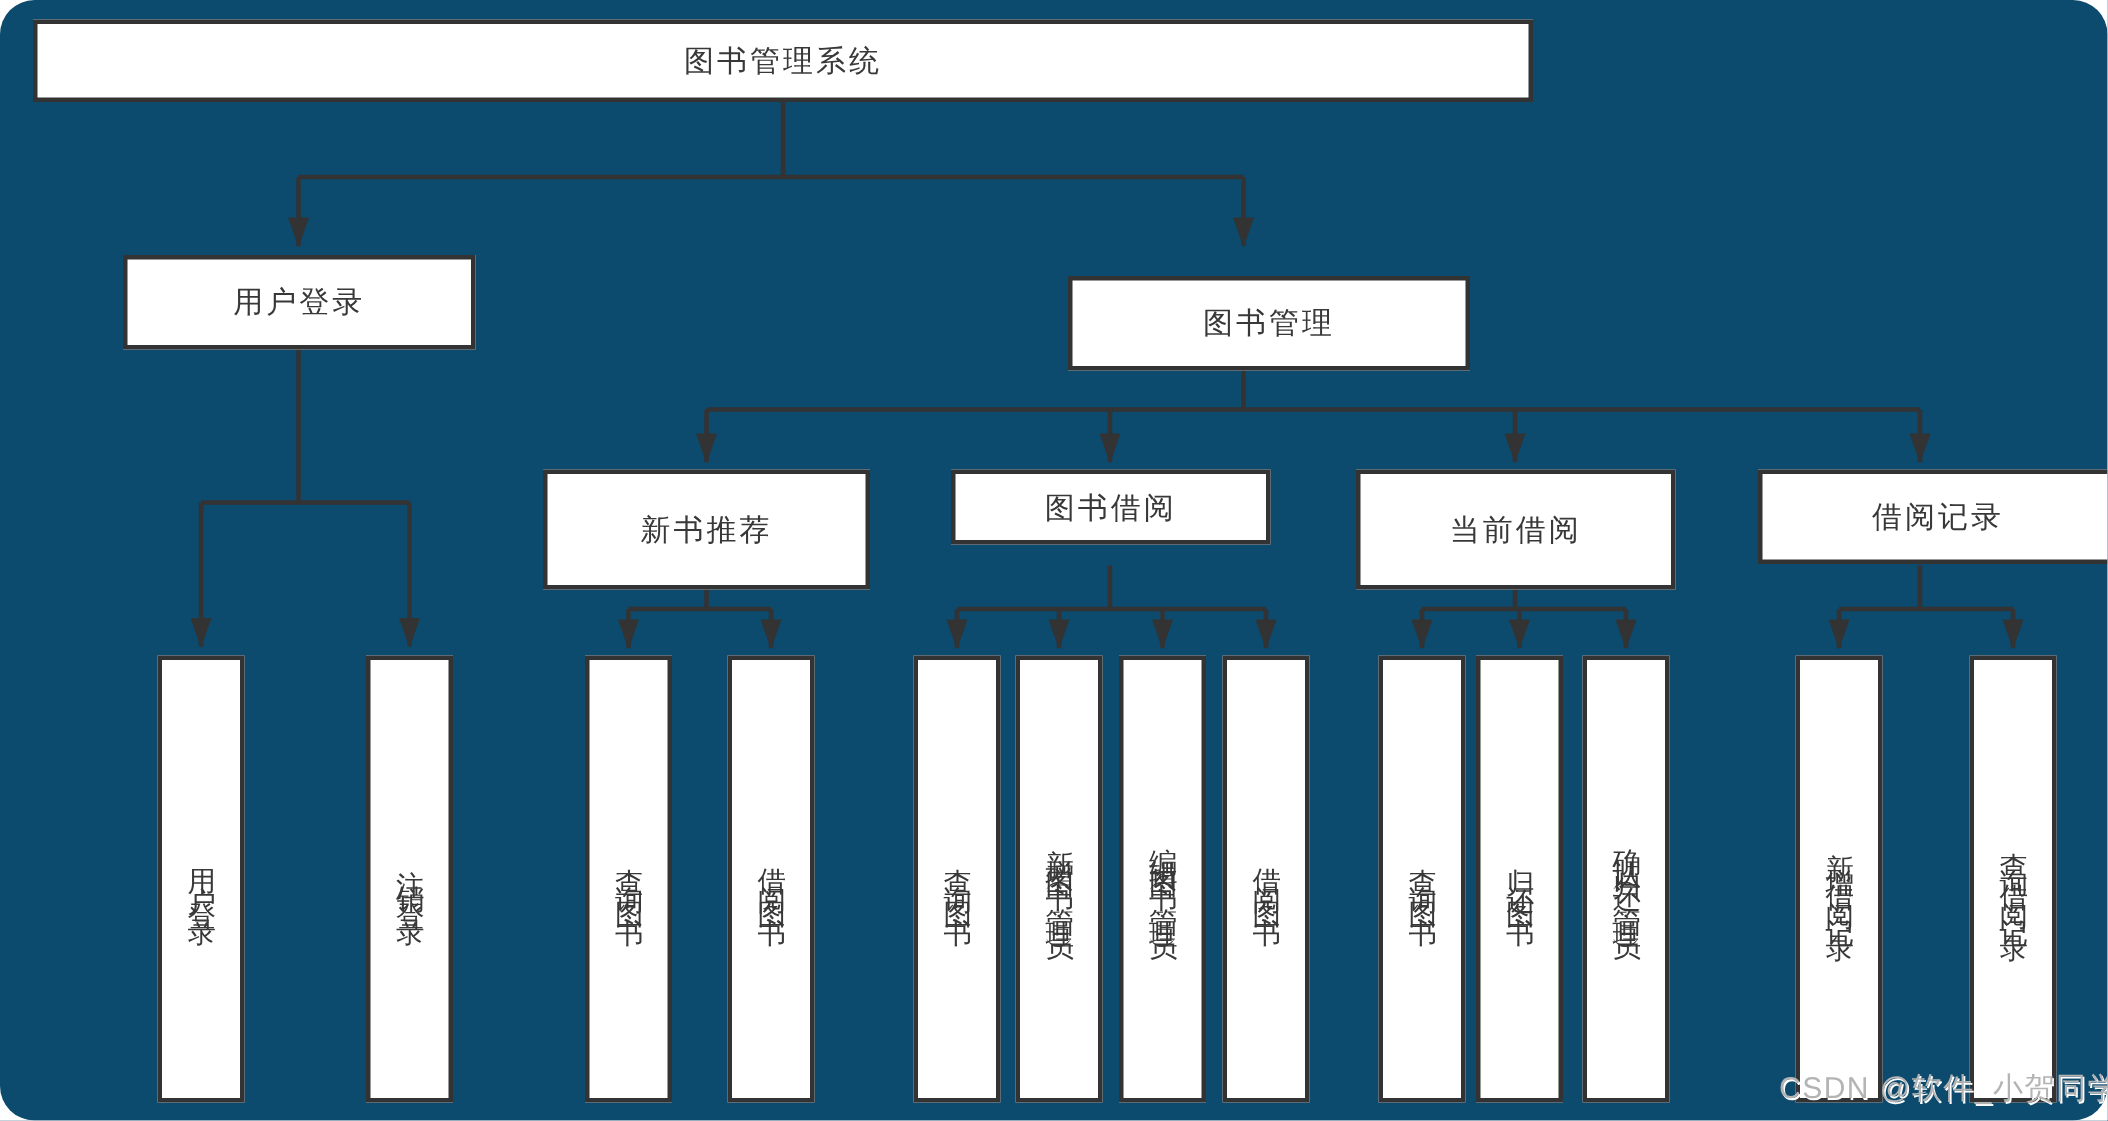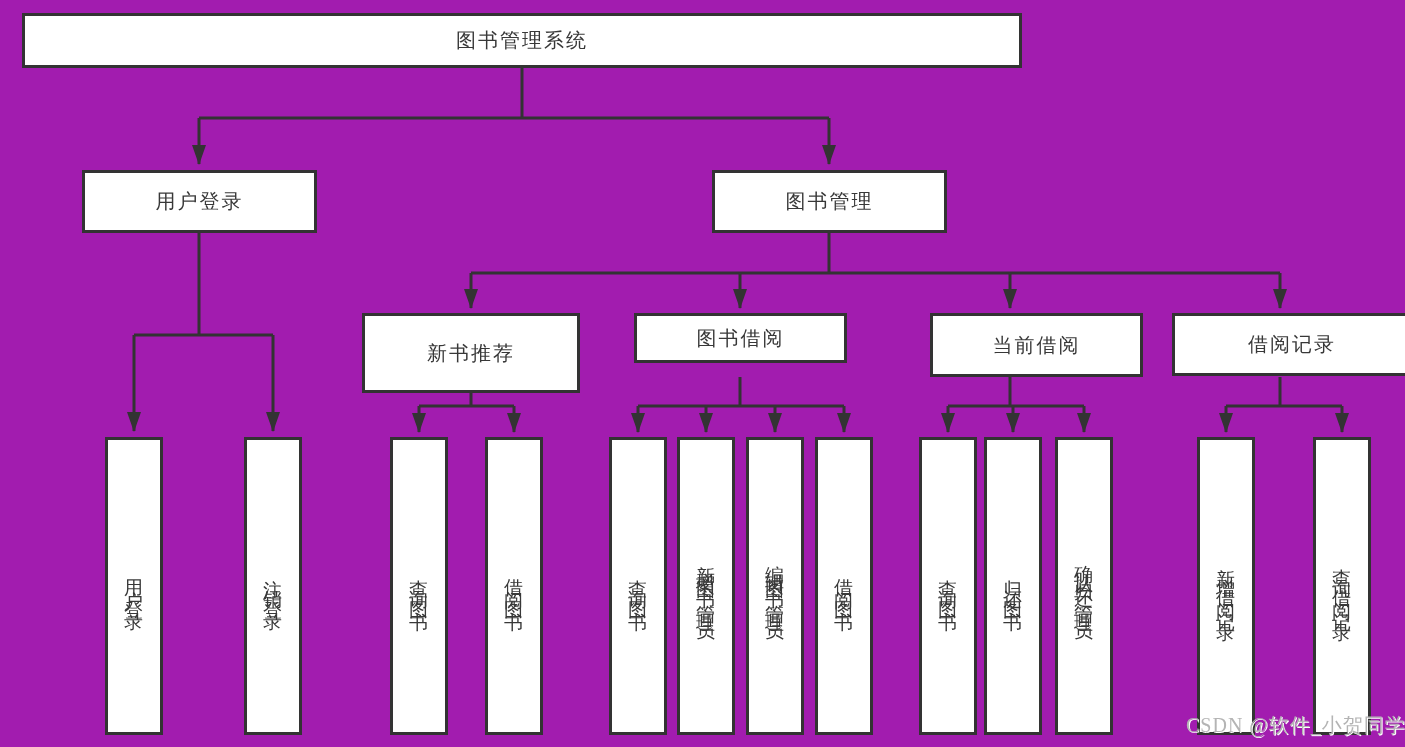--- a/index.html
+++ b/index.html
@@ -1,21 +1,22 @@
 <!DOCTYPE html>
 <html><head>
 <meta charset="utf-8">
 <style>
   html,body{margin:0;padding:0;background:#ffffff;}
   #stage{
     position:relative;
     width:1405px;height:747px;
-    background:#a21caf;
-    font-family:Liberation Serif, serif;
+    background:#0c4a6e;
+    font-family:Liberation Sans, sans-serif;
     overflow:hidden;
+    border-radius:23px;
   }
   #connectors{position:absolute;left:0;top:0;width:1405px;height:747px;pointer-events:none;}
   .node{
     position:absolute;
     box-sizing:border-box;
     border:3px solid #333333;
     background:#ffffff;
     display:flex;align-items:center;justify-content:center;
     color:#383838;
     text-align:center;
@@ -93,25 +94,25 @@
       <path d="M1280,377 L1280,406"></path>
       <path d="M1226,406 L1342,406"></path>
       <path d="M1226,406 L1226,432" marker-end="url(#arrow)"></path>
       <path d="M1342,406 L1342,432" marker-end="url(#arrow)"></path>
     </g>
   </svg>
 
   <div class="node hnode" style="left:22px;top:13px;width:1000px;height:55px;">图书管理系统</div>
 
   <div class="node hnode" style="left:82px;top:170px;width:235px;height:63px;">用户登录</div>
-  <div class="node hnode" style="left:712px;top:170px;width:235px;height:63px;">图书管理</div>
+  <div class="node hnode" style="left:712px;top:184px;width:268px;height:63px;">图书管理</div>
 
   <div class="node hnode" style="left:362px;top:313px;width:218px;height:80px;">新书推荐</div>
   <div class="node hnode" style="left:634px;top:313px;width:213px;height:50px;">图书借阅</div>
-  <div class="node hnode" style="left:930px;top:313px;width:213px;height:64px;">当前借阅</div>
+  <div class="node hnode" style="left:904px;top:313px;width:213px;height:80px;">当前借阅</div>
   <div class="node hnode" style="left:1172px;top:313px;width:240px;height:63px;">借阅记录</div>
 
   <div class="node vnode" style="left:105px;top:437px;width:58px;height:298px;">
     <span class="vlabel">用户登录</span>
   </div>
   <div class="node vnode" style="left:244px;top:437px;width:58px;height:298px;">
     <span class="vlabel">注销登录</span>
   </div>
 
   <div class="node vnode" style="left:390px;top:437px;width:58px;height:298px;">

